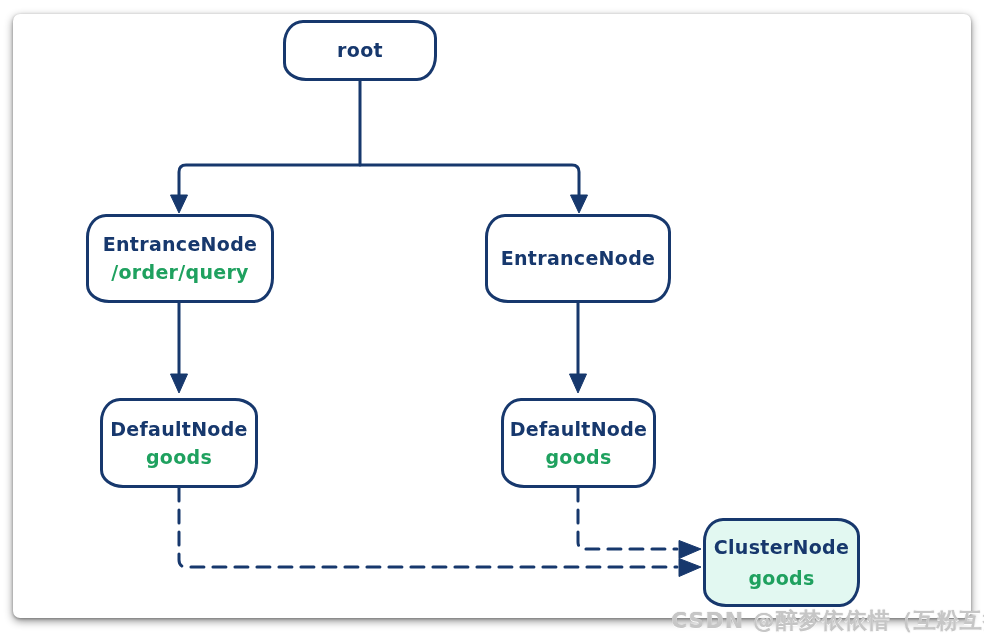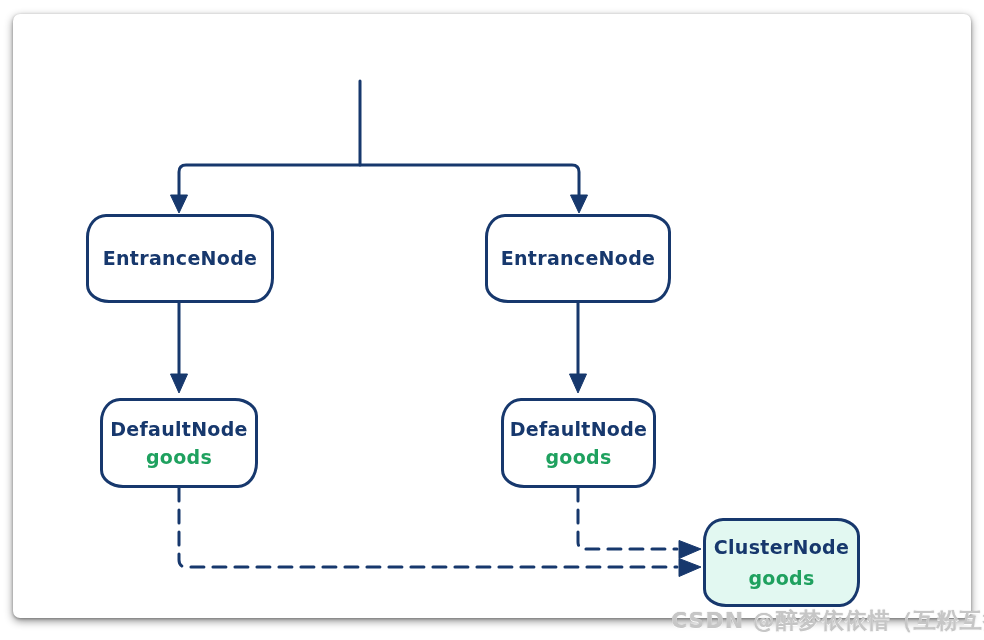--- a/index.html
+++ b/index.html
@@ -98,23 +98,27 @@
       <polygon points="157.5,360 174.5,360 166,379"></polygon>
       <path d="M565,289 V361"></path>
       <polygon points="556.5,360 573.5,360 565,379"></polygon>
 
       <path class="dashed" d="M166,474 V546 Q166,553 173,553 H664"></path>
       <polygon points="666,544.5 666,562.5 688,553"></polygon>
       <path class="dashed" d="M565,474 V528 Q565,535 572,535 H664"></path>
       <polygon points="666,526.5 666,544.5 688,535"></polygon>
     </svg>
 
+    <div class="node" style="left:270px; top:6px; width:154px; height:61px;">
+      <div class="title">root</div>
+    </div>
 
     <div class="node" style="left:73px; top:200px; width:188px; height:89px;">
       <div class="title">EntranceNode</div>
+      <div class="subtitle">/order/query</div>
     </div>
 
     <div class="node" style="left:472px; top:200px; width:186px; height:89px;">
       <div class="title">EntranceNode</div>
     </div>
 
     <div class="node" style="left:87px; top:384px; width:158px; height:90px;">
       <div class="title">DefaultNode</div>
       <div class="subtitle">goods</div>
     </div>

